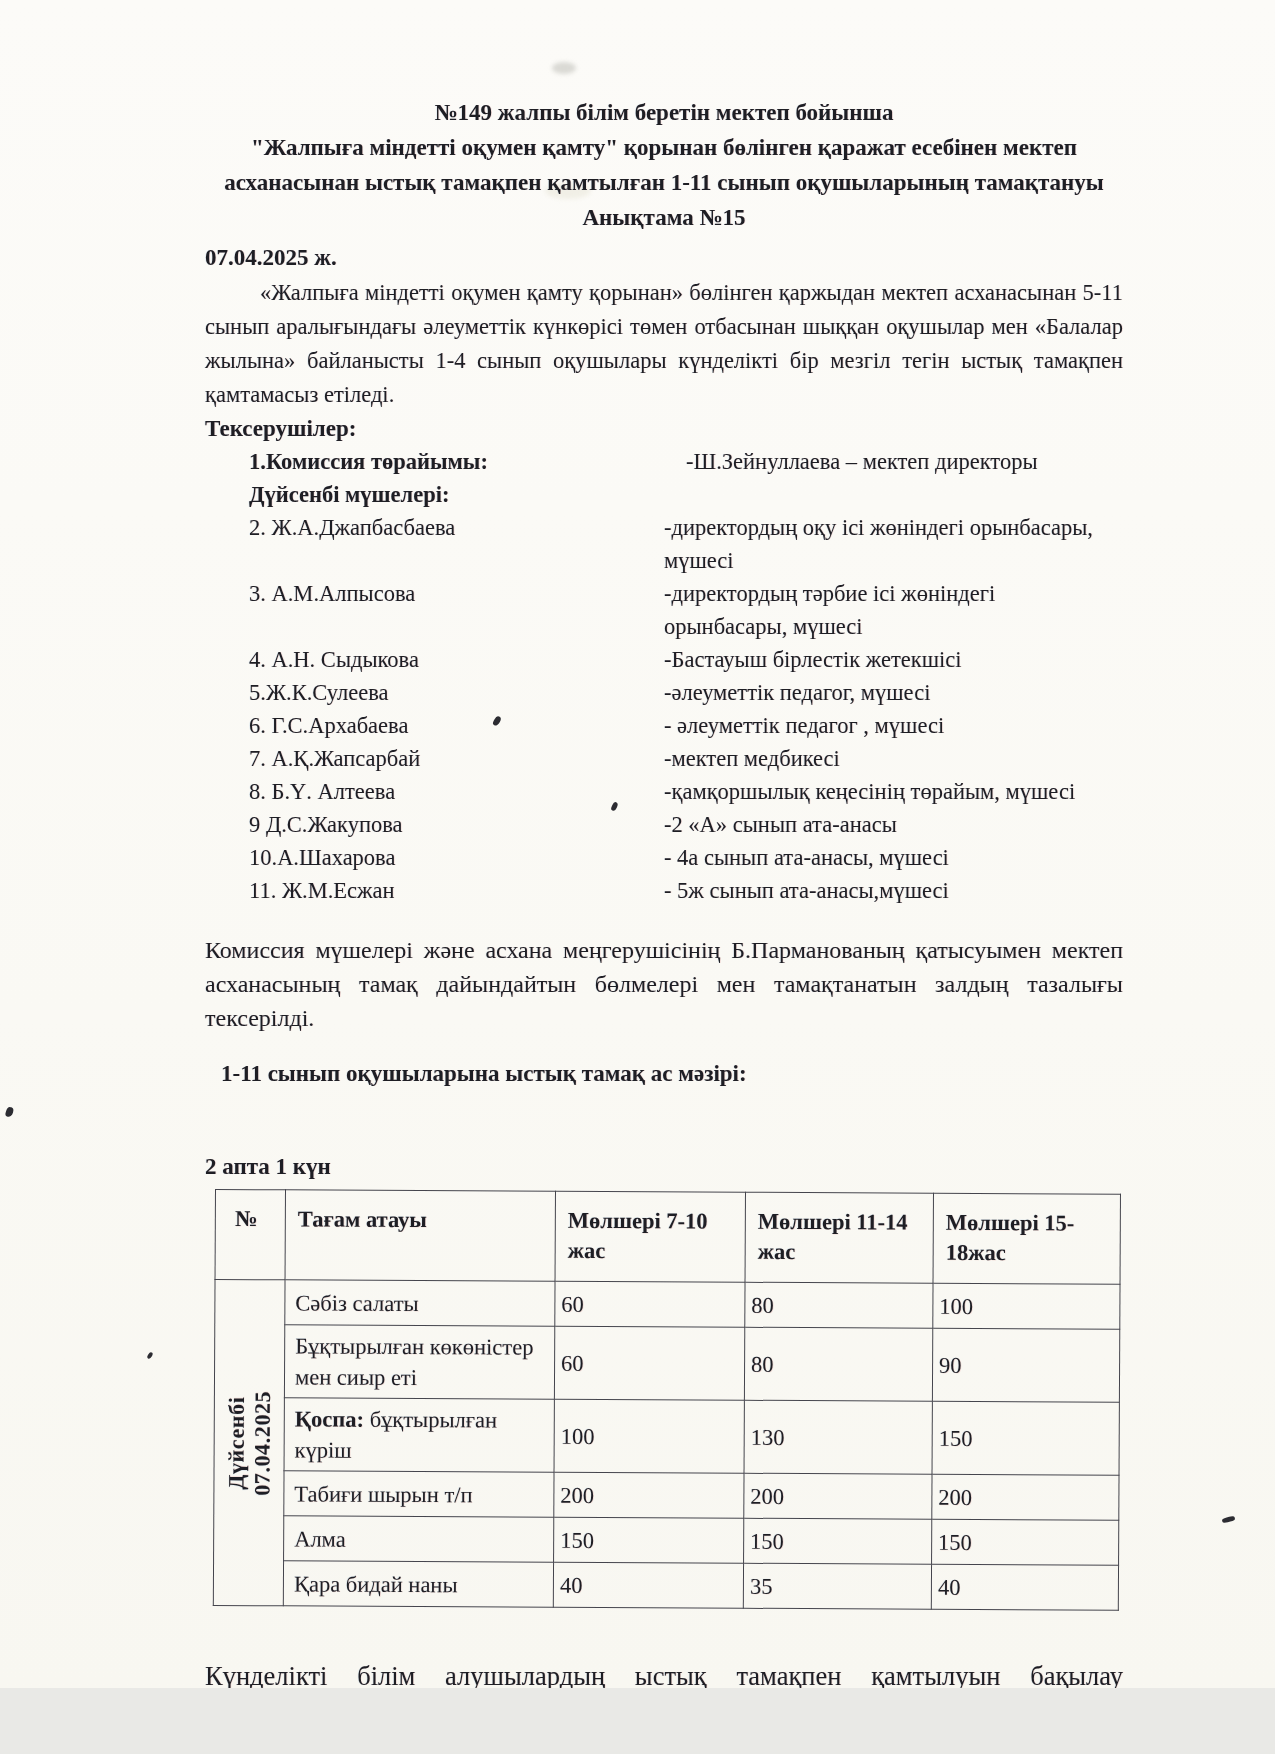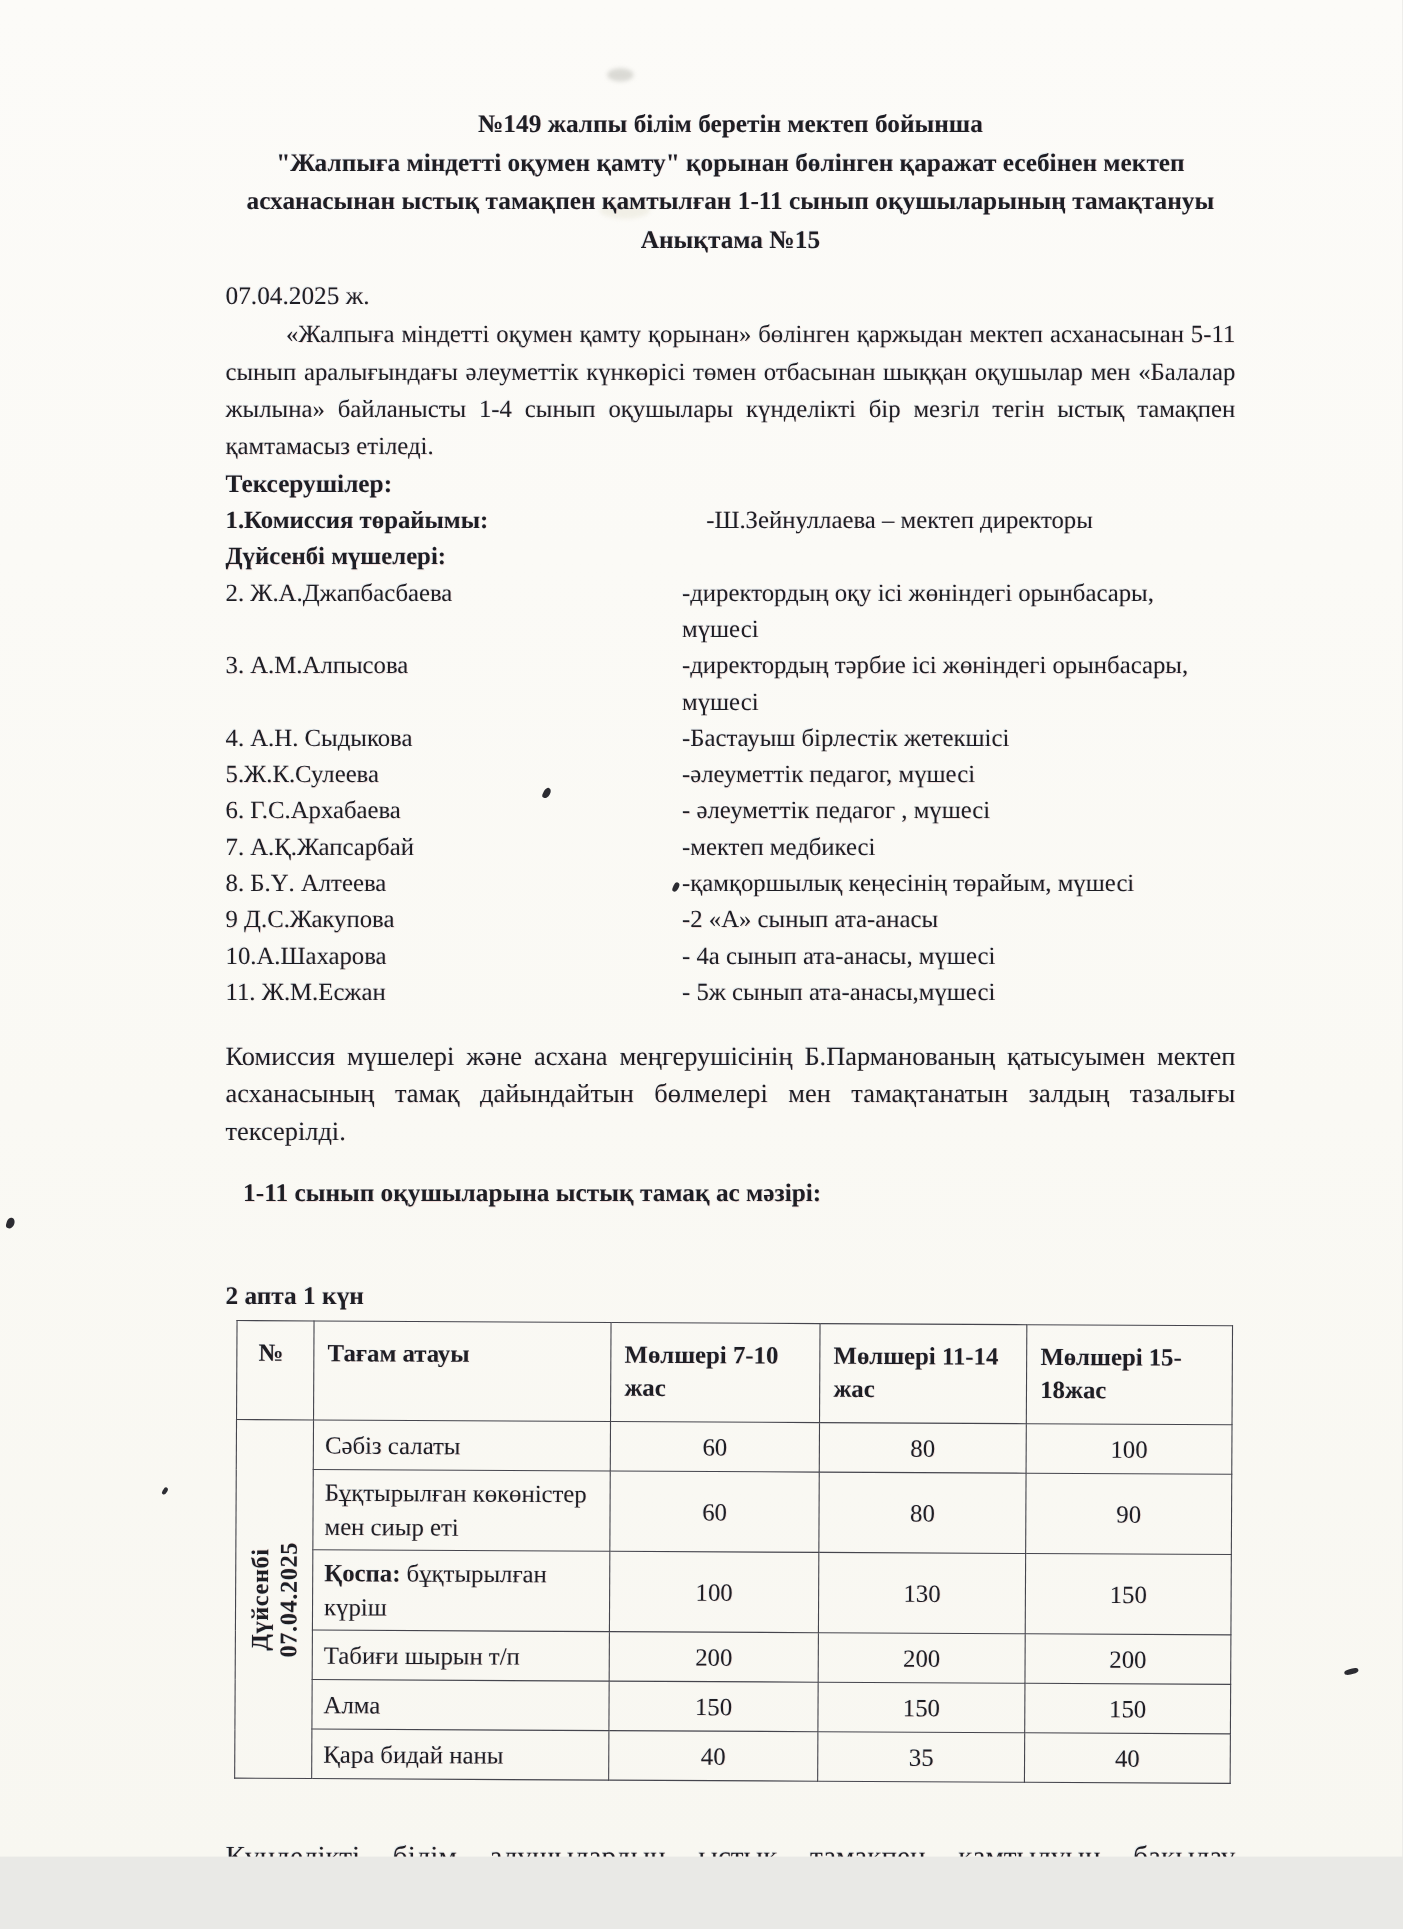--- a/index.html
+++ b/index.html
@@ -5,41 +5,41 @@
   html,body{margin:0;padding:0;background:#e9e9e6;}
   .page{
     position:relative;width:1275px;height:1688px;overflow:hidden;
     background:linear-gradient(180deg,#fcfbf8 0%,#faf9f4 60%,#f8f7f1 100%);
     font-family:"Liberation Serif","DejaVu Serif",serif;
     color:#1e1e24;
     text-shadow:0.7px 0.4px 0 rgba(190,30,30,.13), -0.7px -0.4px 0 rgba(30,120,200,.11);
   }
   .content{position:absolute;left:205px;top:95px;width:918px;}
   .title{font-weight:bold;font-size:23px;line-height:35px;text-align:center;}
-  .date{font-weight:normal;font-size:23px;margin-top:17px;line-height:33px;}
+  .date{font-weight:bold;font-size:23px;margin-top:6px;line-height:33px;}
   .intro{margin:2px 0 0;font-size:22.5px;line-height:34px;text-align:justify;text-indent:55px;}
   .insp{font-weight:bold;font-size:23px;line-height:33px;}
   .commission{font-size:22.5px;line-height:33px;}
-  .crow{display:grid;grid-template-columns:415px 1fr;}
+  .crow{display:grid;grid-template-columns:415px 1fr;margin-left:44px;}
   .cname{white-space:nowrap;}
   .cname.bold{font-weight:bold;}
   .crole.indent1{padding-left:22px;}
   .note{margin:26px 0 0;font-size:24px;line-height:34px;text-align:justify;}
   .menu-head{margin-top:22px;padding-left:16px;font-weight:bold;font-size:23px;line-height:33px;}
   .week{margin-top:60px;font-weight:bold;font-size:23px;line-height:33px;}
   .twrap{margin-top:6px;margin-left:10px;transform:rotate(.3deg);transform-origin:0 0;}
   table.menu{border-collapse:collapse;width:905px;font-size:22.5px;table-layout:fixed;}
   table.menu th,table.menu td{border:1.7px solid #45454d;box-sizing:border-box;}
   table.menu th{
     font-weight:bold;text-align:left;vertical-align:top;
     padding:14px 8px 6px 12px;height:90px;line-height:30px;
   }
   table.menu th.center{text-align:center;padding-left:0;}
   td.dish{padding:5px 8px 5px 10px;line-height:31px;vertical-align:middle;}
-  td.num{text-align:center;padding:5px 6px;line-height:31px;vertical-align:middle;}
+  td.num{text-align:left;padding:5px 6px;line-height:31px;vertical-align:middle;}
   tr.single{height:45px;}
   td.daycell{position:relative;}
   .rot{
     position:absolute;top:50%;left:50%;
     transform:translate(-50%,-50%) rotate(-90deg);
     font-weight:bold;font-size:22px;line-height:26px;
     text-align:center;white-space:nowrap;letter-spacing:.6px;
   }
   .closing{margin:46px 0 0;font-size:26.5px;line-height:49px;text-align:justify;word-spacing:12px;}
   

